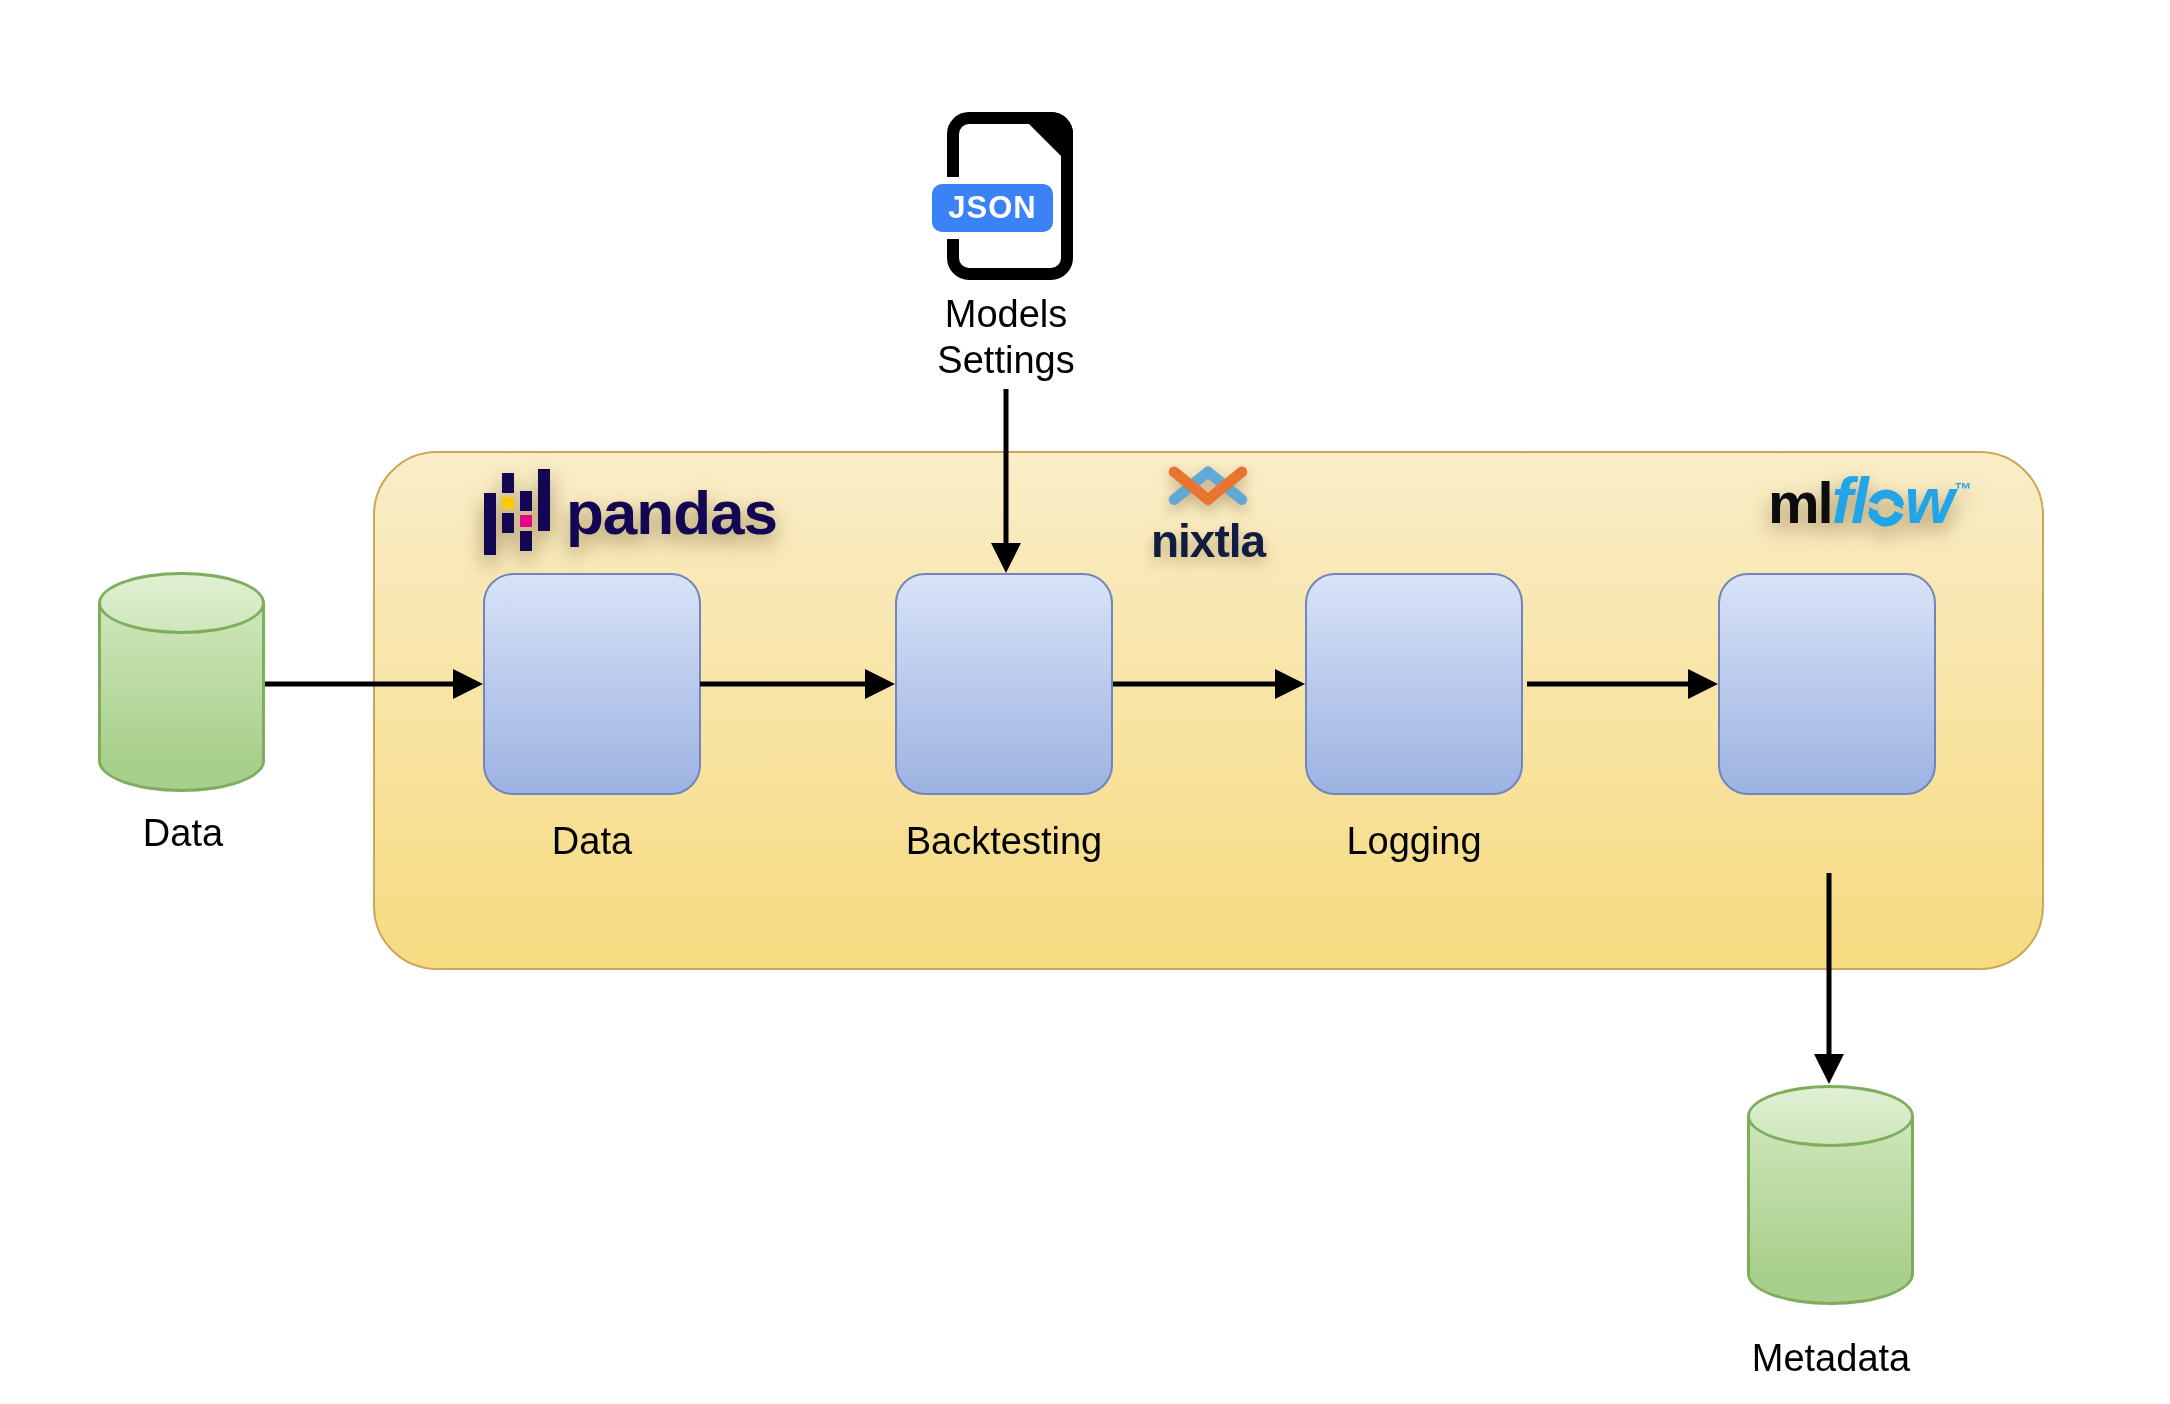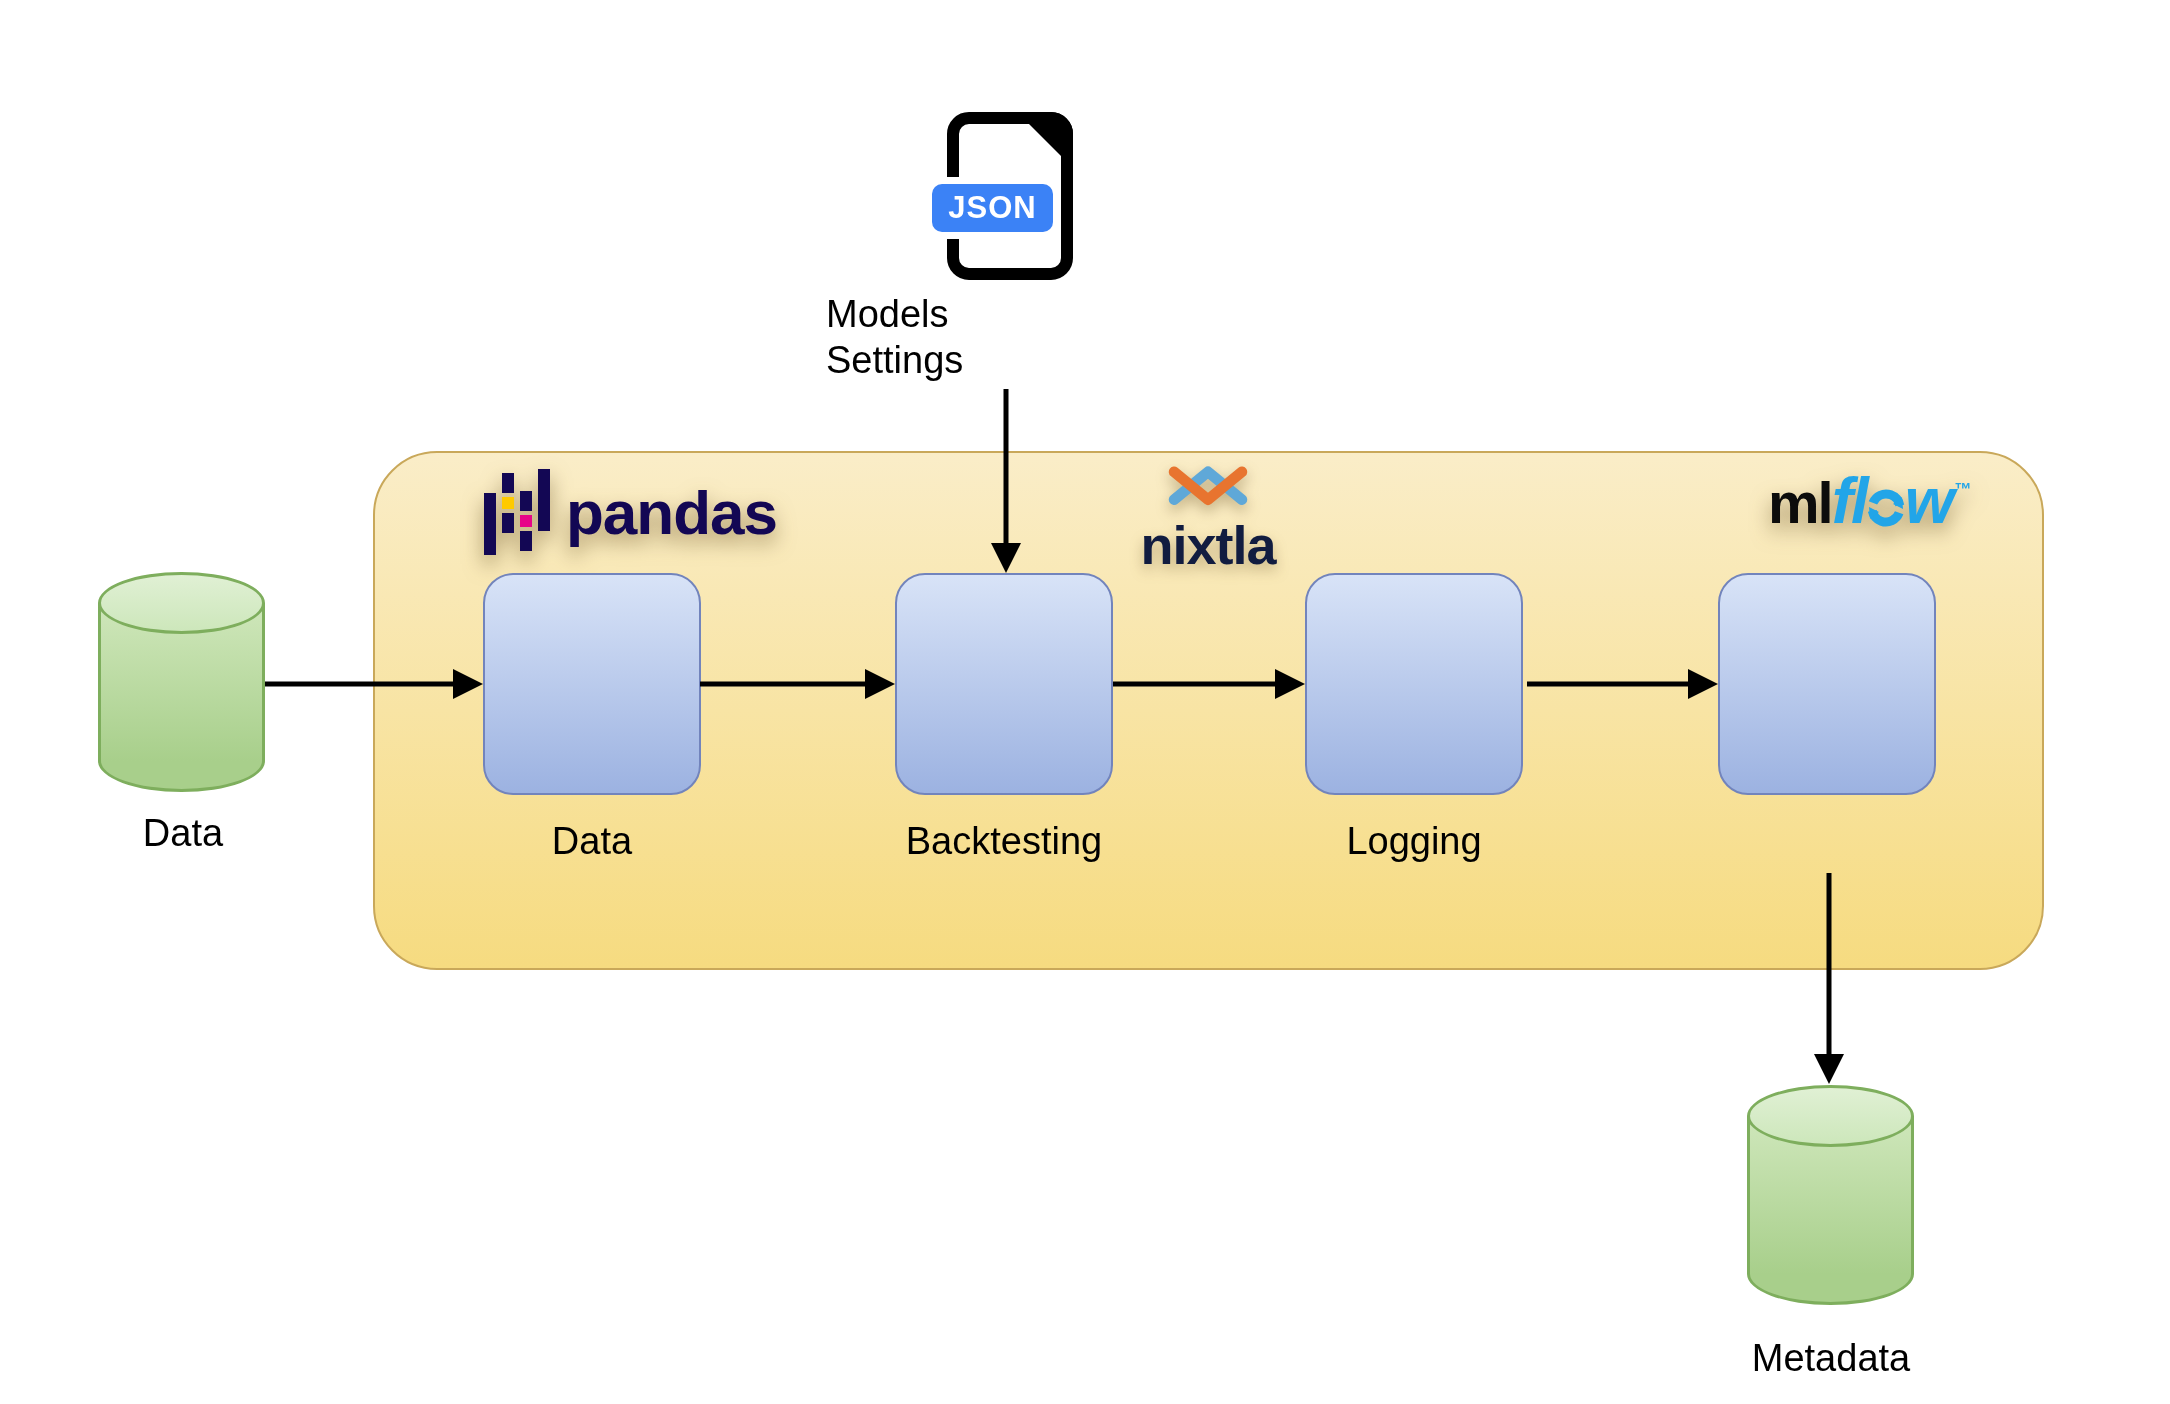--- a/index.html
+++ b/index.html
@@ -66,21 +66,21 @@
   .json-badge {
     position:absolute; left:-27px; top:60px; width:121px; height:48px;
     background:#3b82f6; border-radius:10px; box-shadow:0 0 0 7px #fff;
     display:flex; align-items:center; justify-content:center;
   }
   .json-badge-label {
     color:#fff; font-size:31px; font-weight:800; letter-spacing:1px;
   }
   .models-settings-caption {
     position:absolute; left:826px; top:291px; width:360px;
-    text-align:left; font-size:38px; line-height:46px; color:var(--text,#000);
+    text-align:center; font-size:38px; line-height:46px; color:var(--text,#000);
   }
 
   
   .pandas-logo {
     position:absolute; left:444px; top:467px; display:flex; align-items:center; gap:16px;
     filter:drop-shadow(0 9px 10px rgba(88,64,18,0.50));
     padding-left:40px;
   }
   .pandas-mark { position:relative; width:66px; height:90px; }
   .pandas-mark div { position:absolute; width:12px; background:var(--pandas-navy,#130754); }
@@ -96,21 +96,21 @@
     font-size:62px; font-weight:700; letter-spacing:-1px;
     color:var(--pandas-navy,#130754);
   }
 
   
   .nixtla-logo {
     position:absolute; left:1128px; top:460px; width:160px; text-align:center;
     filter:drop-shadow(0 6px 7px rgba(88,64,18,0.35));
   }
   .nixtla-wordmark {
-    font-size:54px; font-weight:700; letter-spacing:-1px; margin-top:0px;
+    font-size:46px; font-weight:700; letter-spacing:-1px; margin-top:0px;
     color:var(--nixtla-navy,#111C40);
   }
 
   
   .mlflow-logo {
     position:absolute; left:1728px; top:464px;
     display:flex; align-items:baseline;
     filter:drop-shadow(0 9px 10px rgba(88,64,18,0.50));
   }
   .mlflow-ml { font-size:58px; font-weight:800; letter-spacing:-2px; color:var(--mlflow-black,#0c0c0c);margin-left:40px; }

